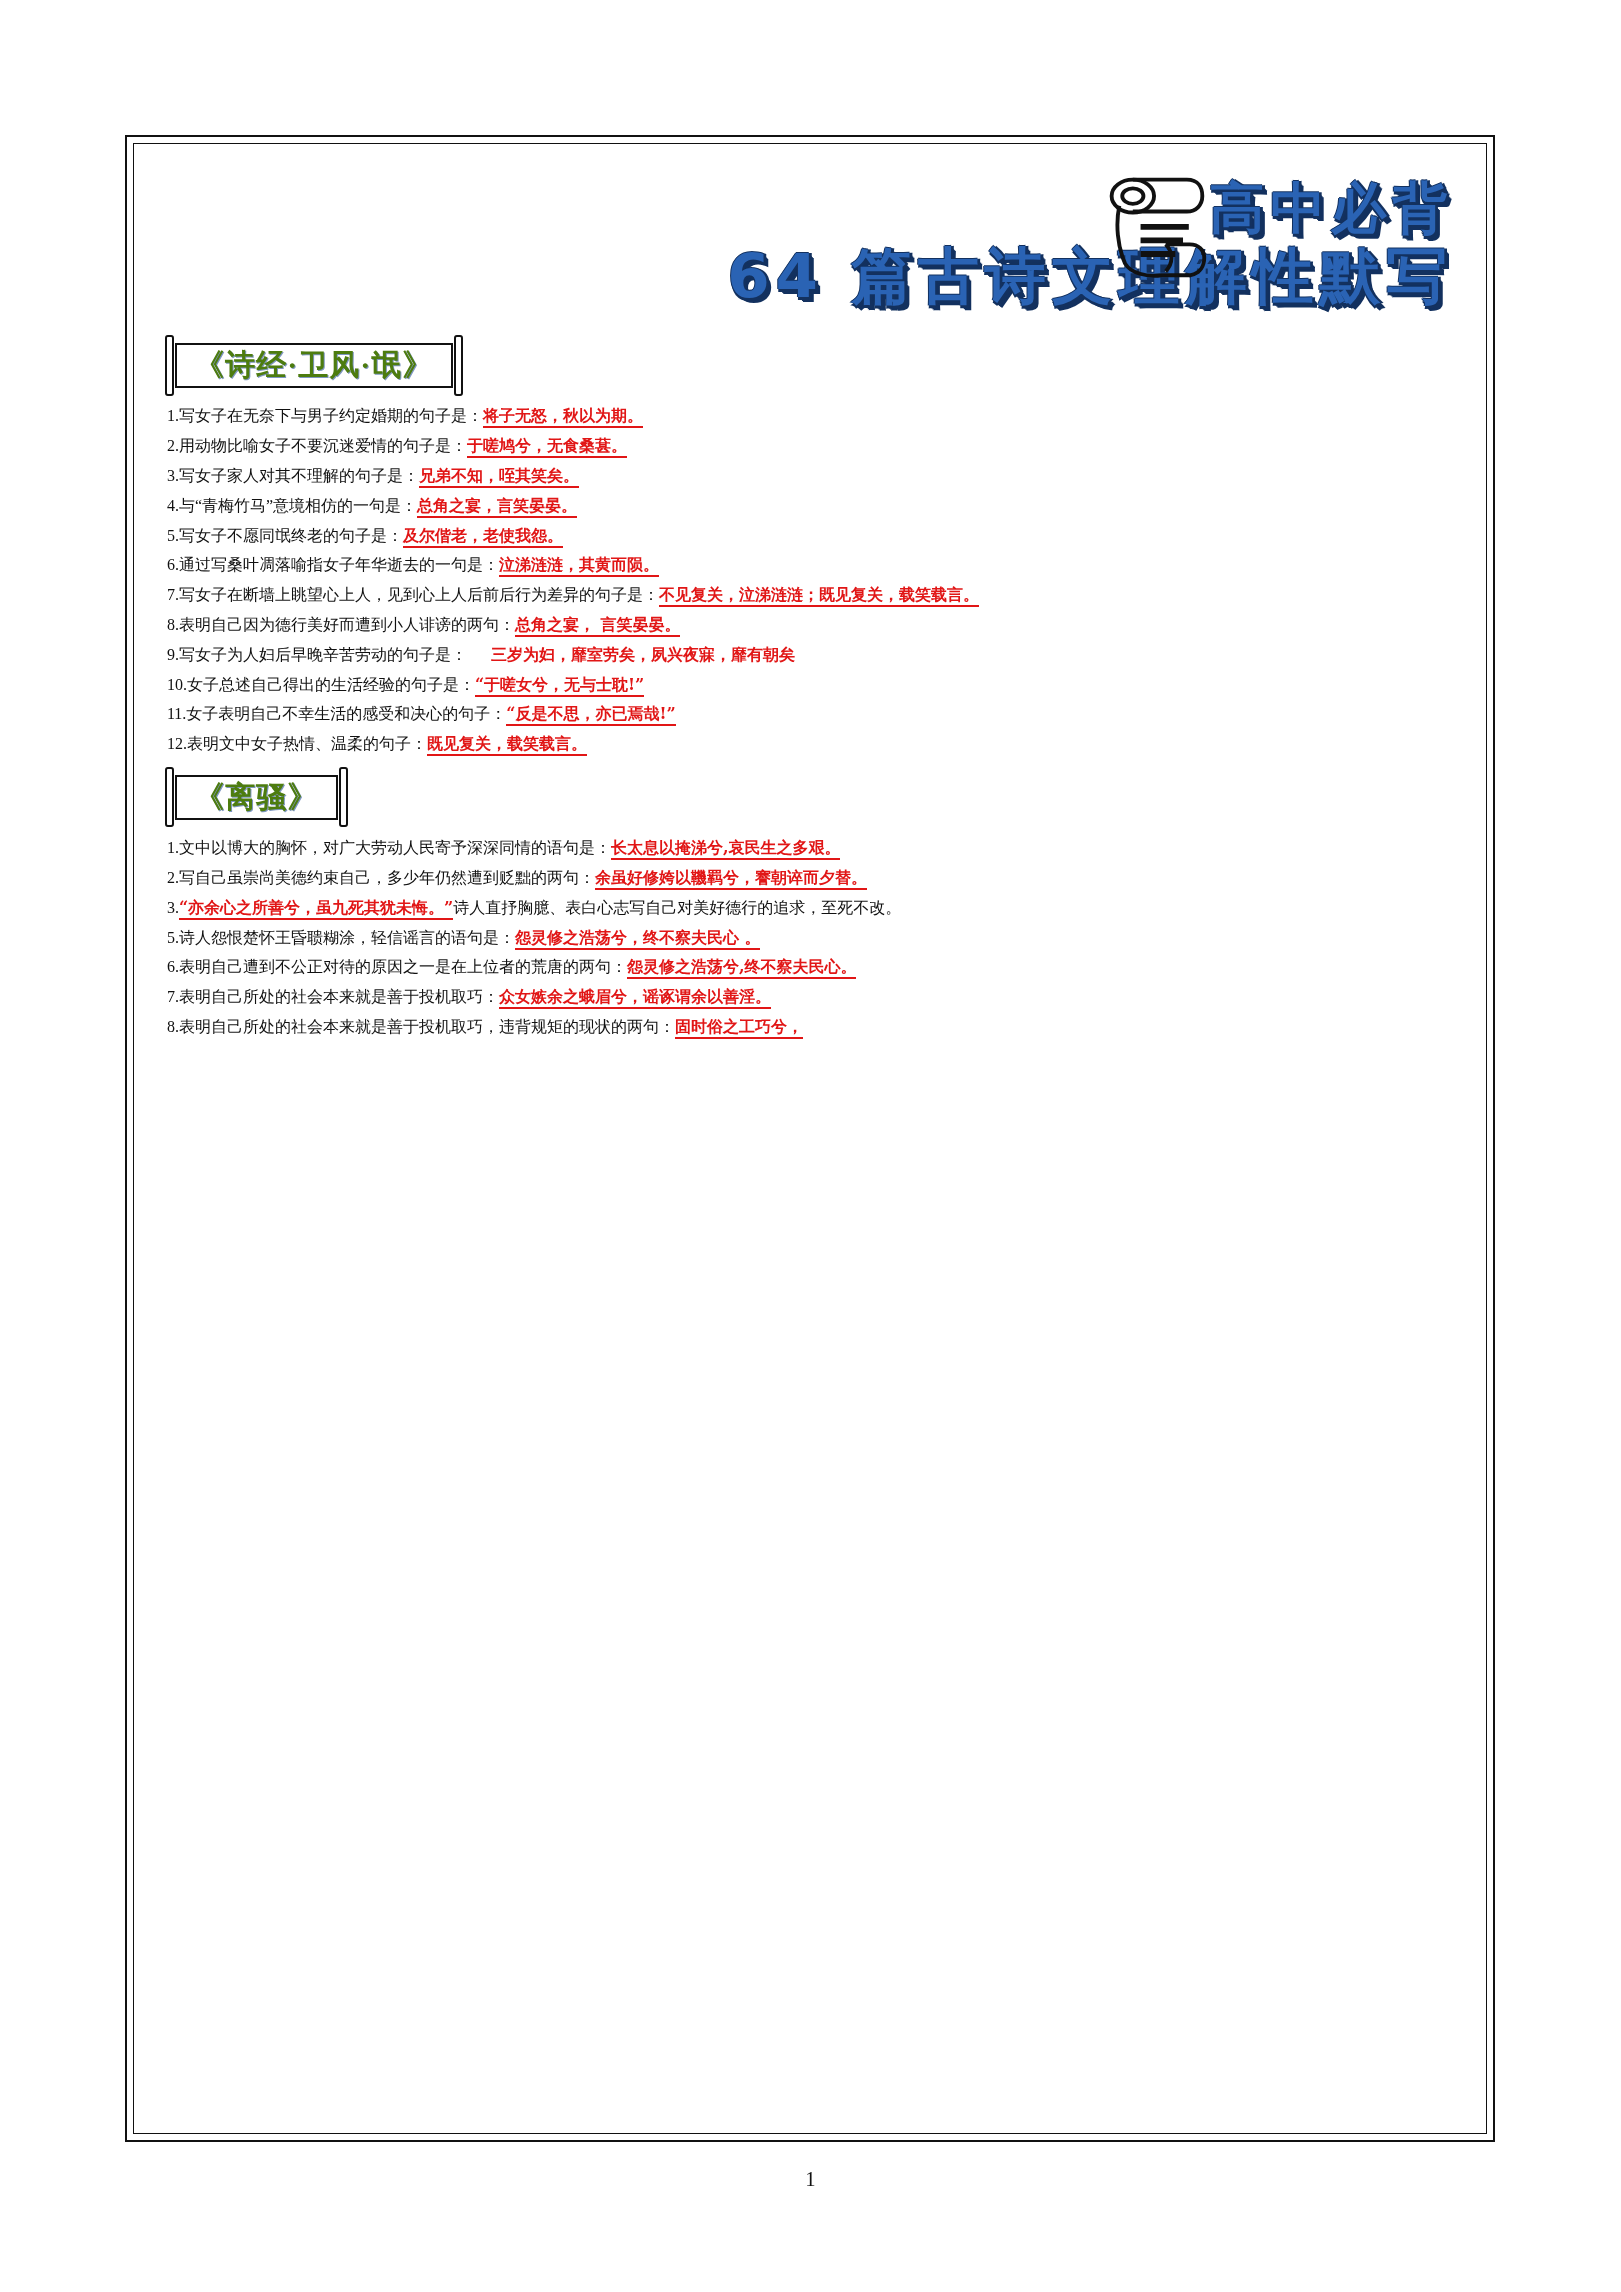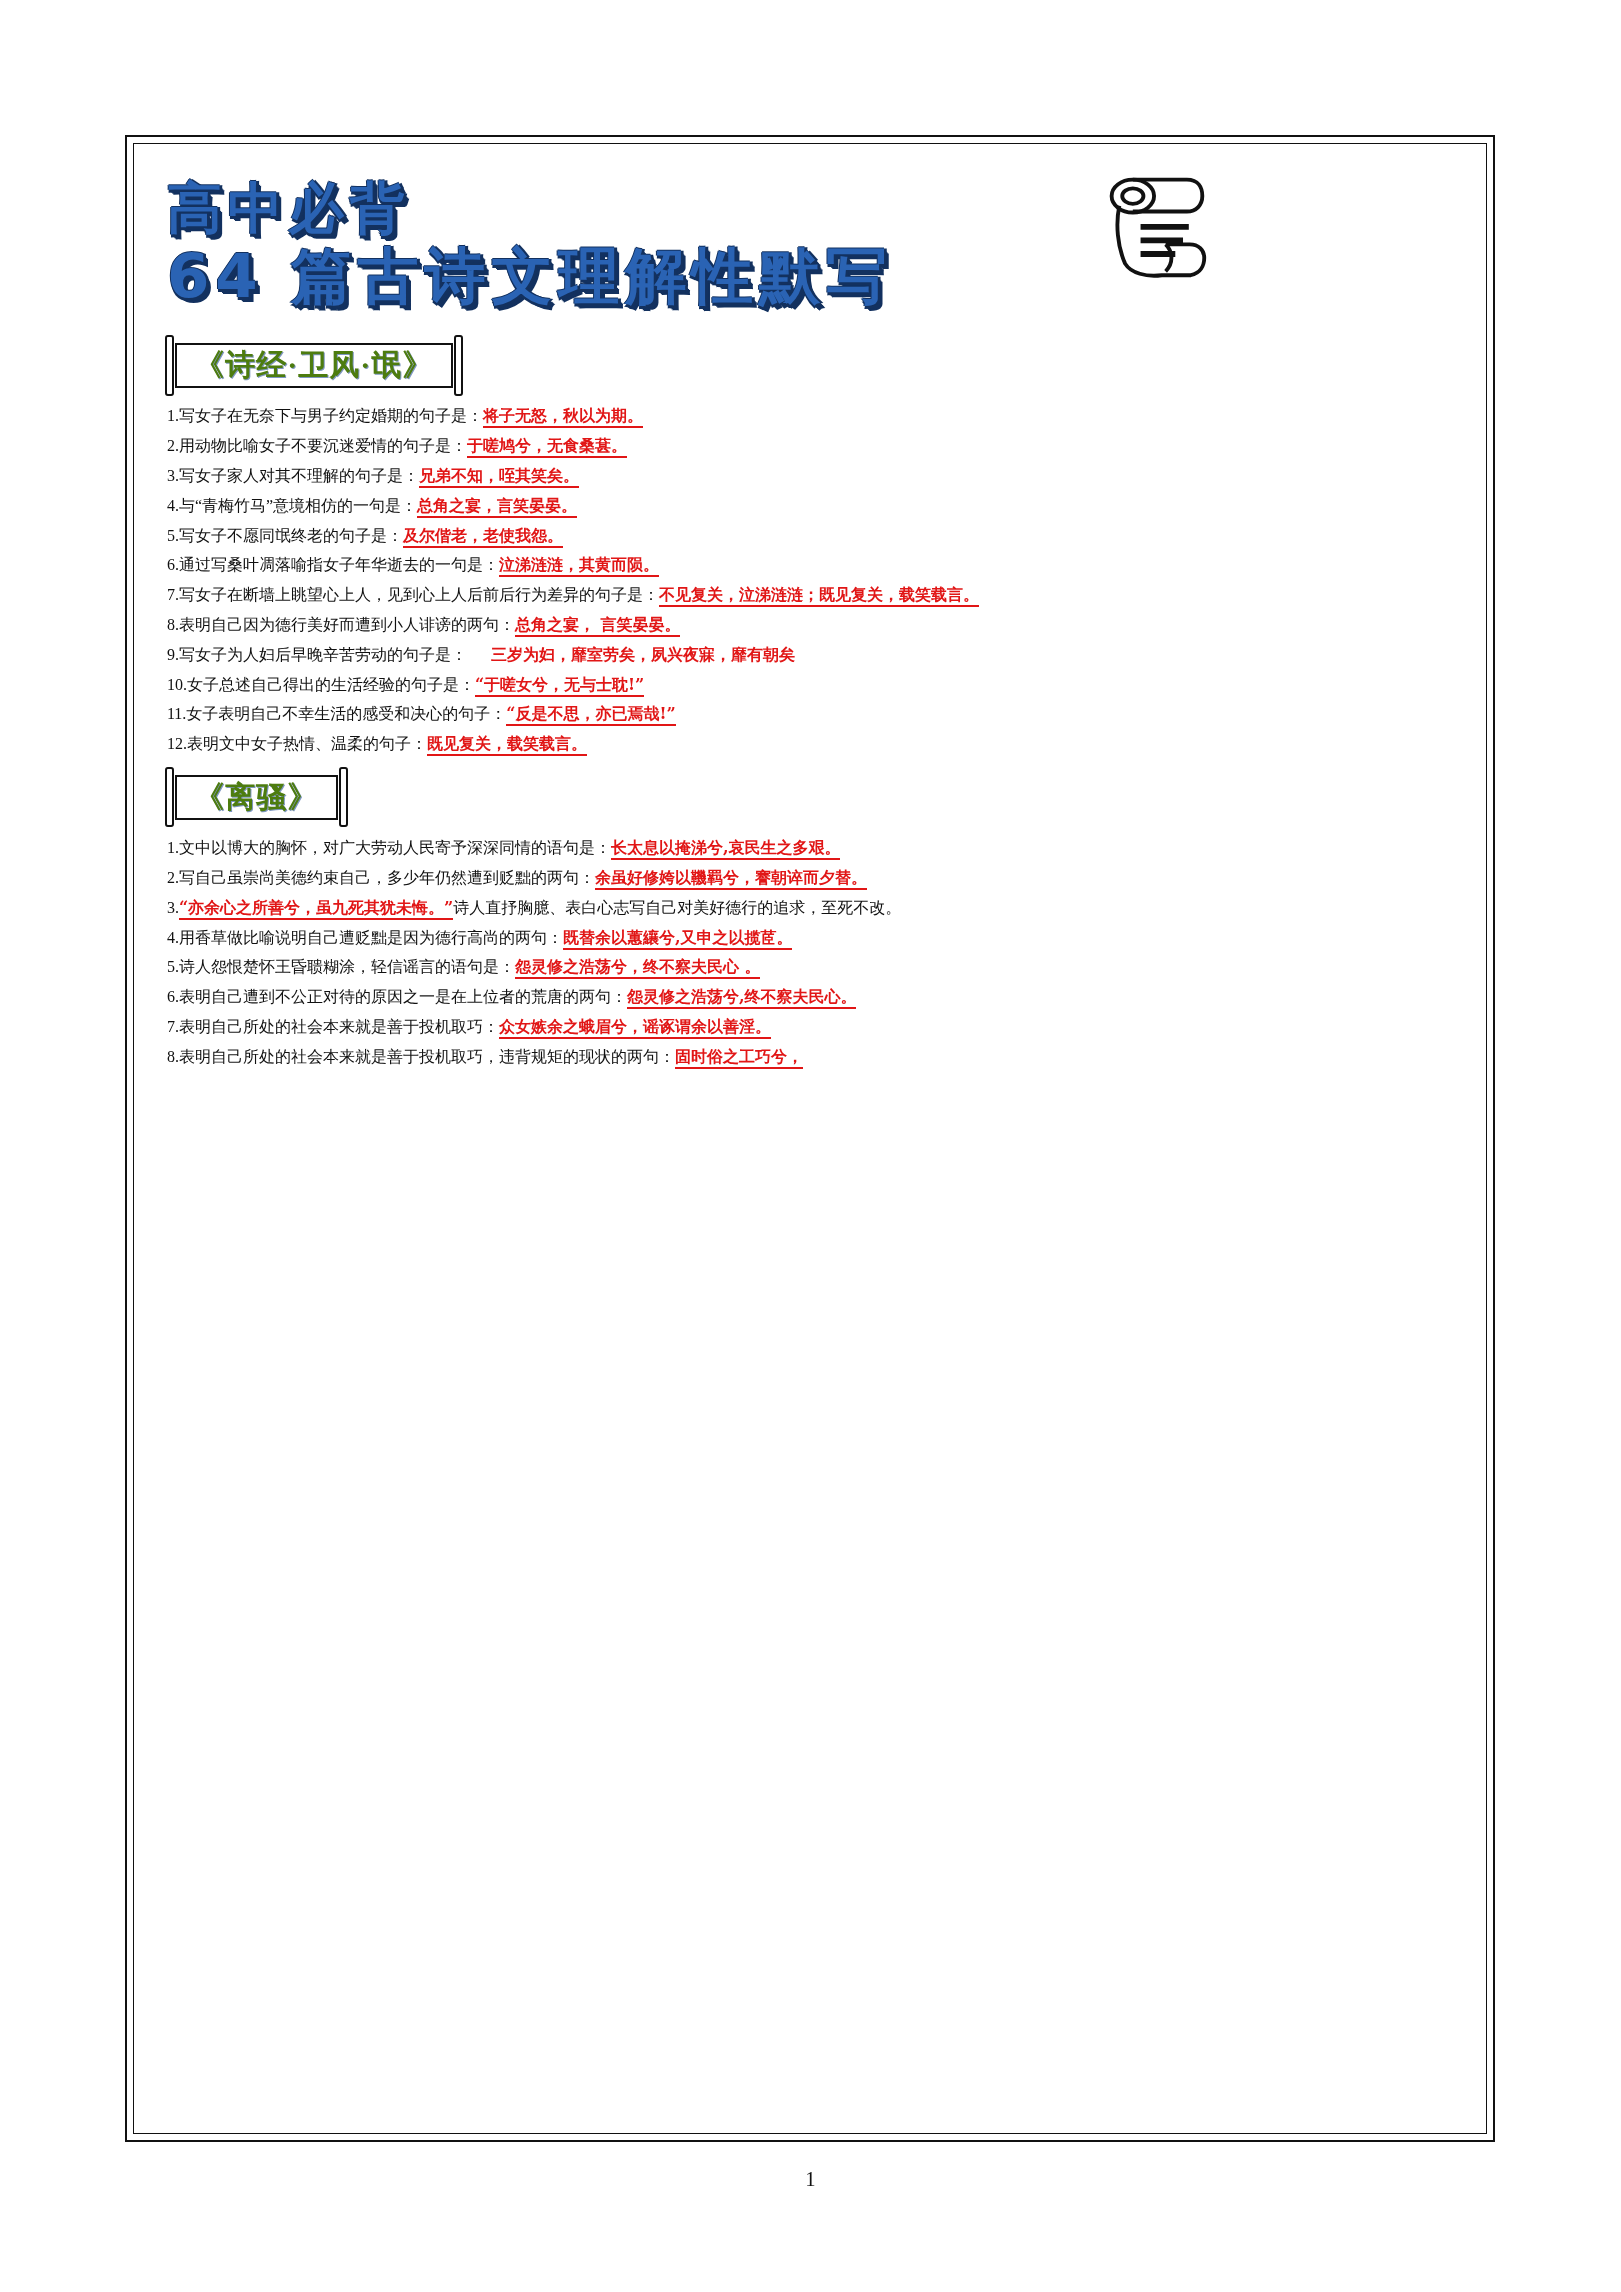--- a/index.html
+++ b/index.html
@@ -39,21 +39,21 @@
   }
   .content {
     position: absolute;
     left: 0; top: 0; right: 0; bottom: 0;
     padding: 25.5px 33px 9.8px 33px;
     box-sizing: border-box;
   }
 
   
   .title-block {
-    text-align: left;
+    text-align: right;
     margin-top: 7.8px;
     margin-bottom: 17.6px;
     position: relative;
   }
   .title-line {
     font-family: "DejaVu Sans", "Liberation Sans", sans-serif;
     font-weight: bold;
     color: #2a63b4;
     letter-spacing: 5.9px;
     line-height: 1.16;
@@ -217,23 +217,20 @@
           <div class="item">
             <span class="num">1.</span><span>文中以博大的胸怀，对广大劳动人民寄予深深同情的语句是：</span><span class="ans">长太息以掩涕兮,哀民生之多艰。</span>
           </div>
           <div class="item">
             <span class="num">2.</span><span>写自己虽崇尚美德约束自己，多少年仍然遭到贬黜的两句：</span><span class="ans">余虽好修姱以鞿羁兮，謇朝谇而夕替。</span>
           </div>
           <div class="item">
             <span class="num">3.</span><span class="ans">“亦余心之所善兮，虽九死其犹未悔。”</span><span>诗人直抒胸臆、表白心志写自己对美好德行的追求，至死不改。</span>
           </div>
           <div class="item">
-            <span class="num">4.</span><span>用香草做比喻说明自己遭贬黜是因为德行高尚的两句：</span><span class="ans">既替余以蕙纕兮,又申之以揽茝。</span>
-          </div>
-          <div class="item">
             <span class="num">5.</span><span>诗人怨恨楚怀王昏聩糊涂，轻信谣言的语句是：</span><span class="ans">怨灵修之浩荡兮，终不察夫民心 。</span>
           </div>
           <div class="item">
             <span class="num">6.</span><span>表明自己遭到不公正对待的原因之一是在上位者的荒唐的两句：</span><span class="ans">怨灵修之浩荡兮,终不察夫民心。</span>
           </div>
           <div class="item">
             <span class="num">7.</span><span>表明自己所处的社会本来就是善于投机取巧：</span><span class="ans">众女嫉余之蛾眉兮，谣诼谓余以善淫。</span>
           </div>
           <div class="item">
             <span class="num">8.</span><span>表明自己所处的社会本来就是善于投机取巧，违背规矩的现状的两句：</span><span class="ans">固时俗之工巧兮，</span>

